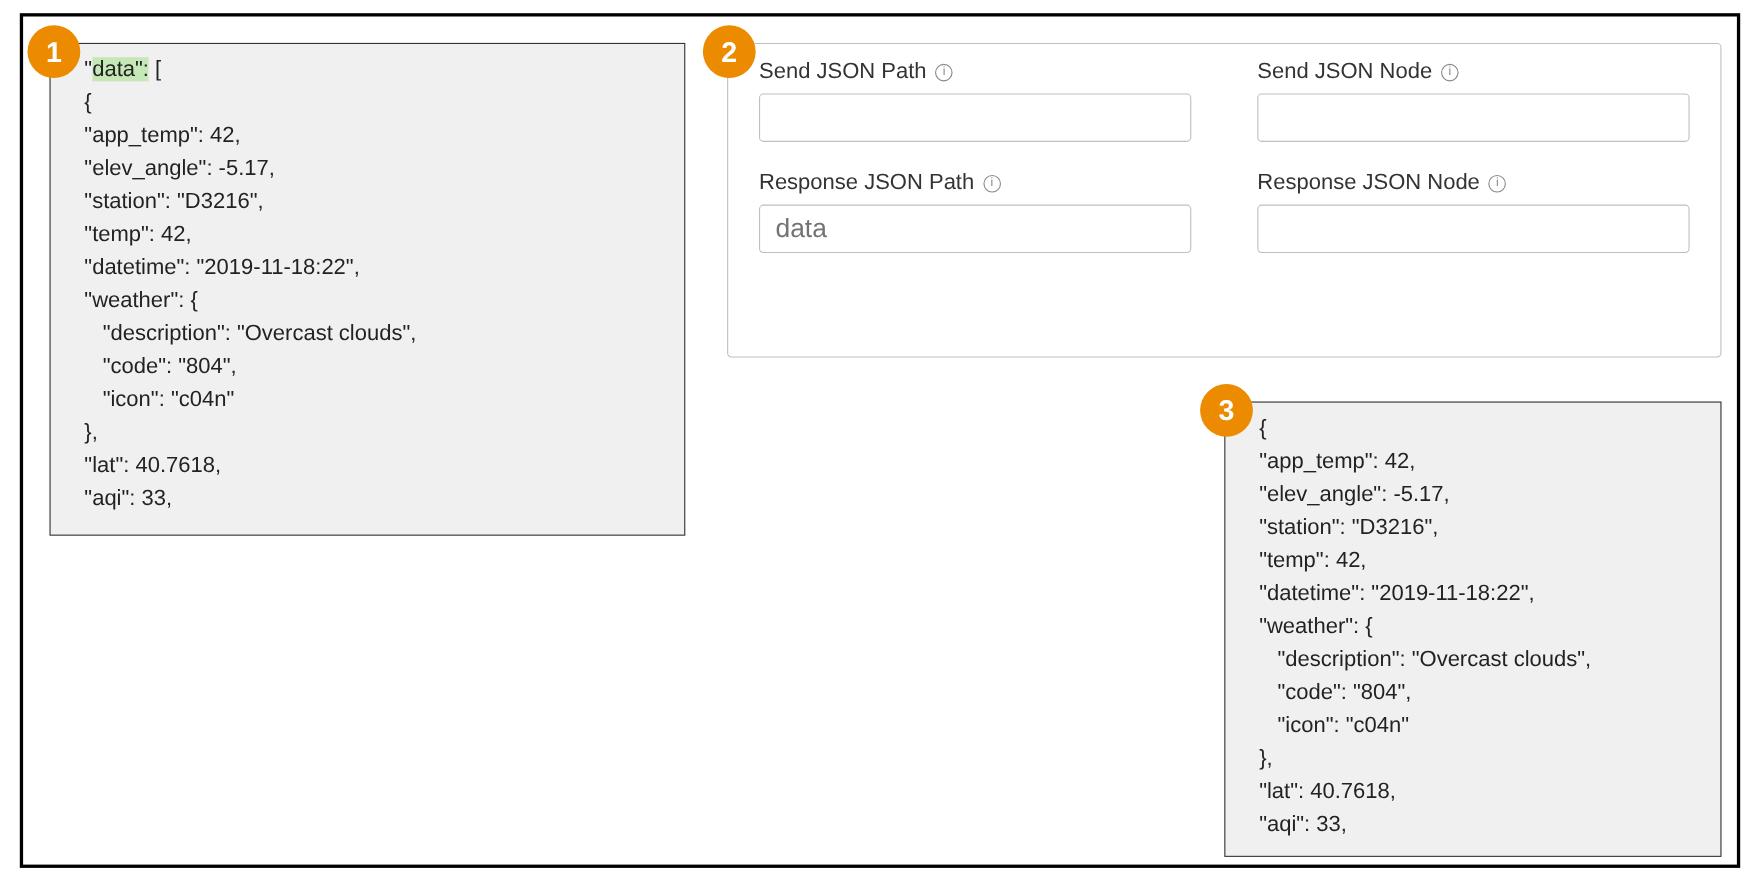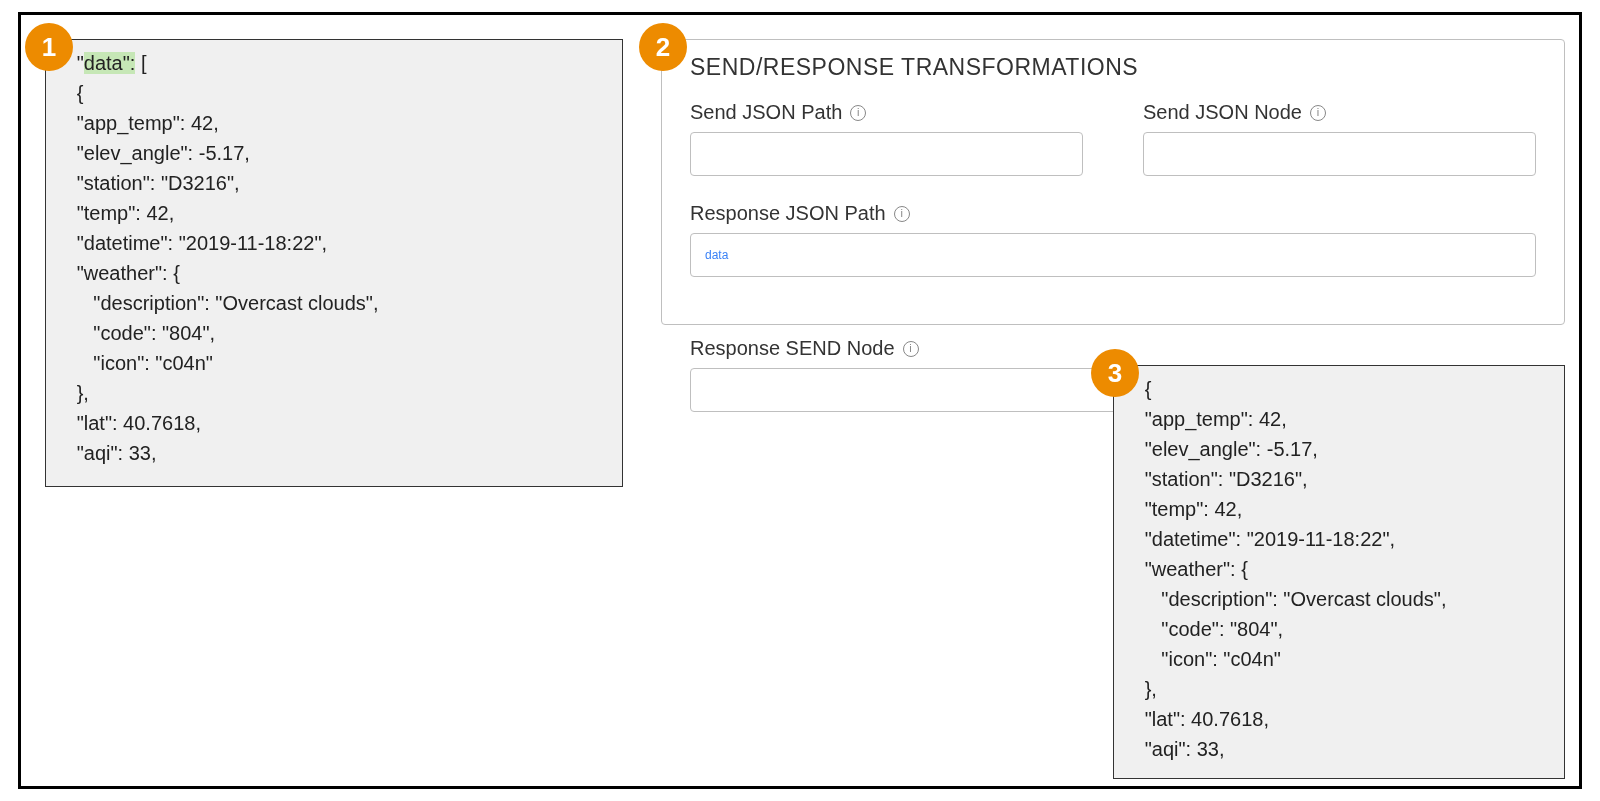--- a/index.html
+++ b/index.html
@@ -60,21 +60,21 @@
     font-size: 23px;
     letter-spacing: 0.5px;
     color: #333;
     margin-bottom: 20px;
   }
   .row {
     display: flex;
     gap: 60px;
     margin-bottom: 26px;
   }
-  .row:last-child { margin-bottom: 2px; flex-direction: column; }
+  .row:last-child { margin-bottom: 2px; }
   .field {
     flex: 1;
     min-width: 0;
   }
   .field-label {
     font-size: 20px;
     color: #333;
     margin-bottom: 8px;
     display: flex;
     align-items: center;
@@ -90,23 +90,23 @@
     justify-content: center;
     font-size: 11px;
     color: #888;
     line-height: 1;
   }
   .text-input {
     width: 100%;
     height: 44px;
     border: 1px solid #bfbfbf;
     border-radius: 4px;
-    font-size: 12px;
+    font-size: 24px;
     padding: 14px 14px;
-    color: #3b82f6;
+    color: #737373;
     background: #fff;
     outline: none;
   }
 </style>
 </head>
 <body>
 
 <div class="outer-frame">
 
   <div class="badge" style="left:4px; top:8px;">
@@ -126,21 +126,20 @@
 <span>   <span>   "icon": "c04n"</span></span>
 <span>   <span>},</span></span>
 <span>   <span>"lat": 40.7618,</span></span>
 <span>   <span>"aqi": 33,</span></span></div>
 
   <div class="badge" style="left:618px; top:8px;">
     <span>2</span>
   </div>
 
   <div class="form-panel" style="left:640px; top:24px; width:904px; height:286px;">
-    <div class="section-title">SEND/RESPONSE TRANSFORMATIONS</div>
 
     <div class="row">
       <div class="field">
         <div class="field-label">
           <span>Send JSON Path</span>
           <span class="info-icon">i</span>
         </div>
         <input class="text-input" type="text" value="" style="">
       </div>
       <div class="field">
@@ -155,21 +154,21 @@
     <div class="row">
       <div class="field">
         <div class="field-label">
           <span>Response JSON Path</span>
           <span class="info-icon">i</span>
         </div>
         <input class="text-input" type="text" value="data" style="">
       </div>
       <div class="field">
         <div class="field-label">
-          <span>Response SEND Node</span>
+          <span>Response JSON Node</span>
           <span class="info-icon">i</span>
         </div>
         <input class="text-input" type="text" value="" style="">
       </div>
     </div>
   </div>
 
   <div class="badge" style="left:1070px; top:334px;">
     <span>3</span>
   </div>

